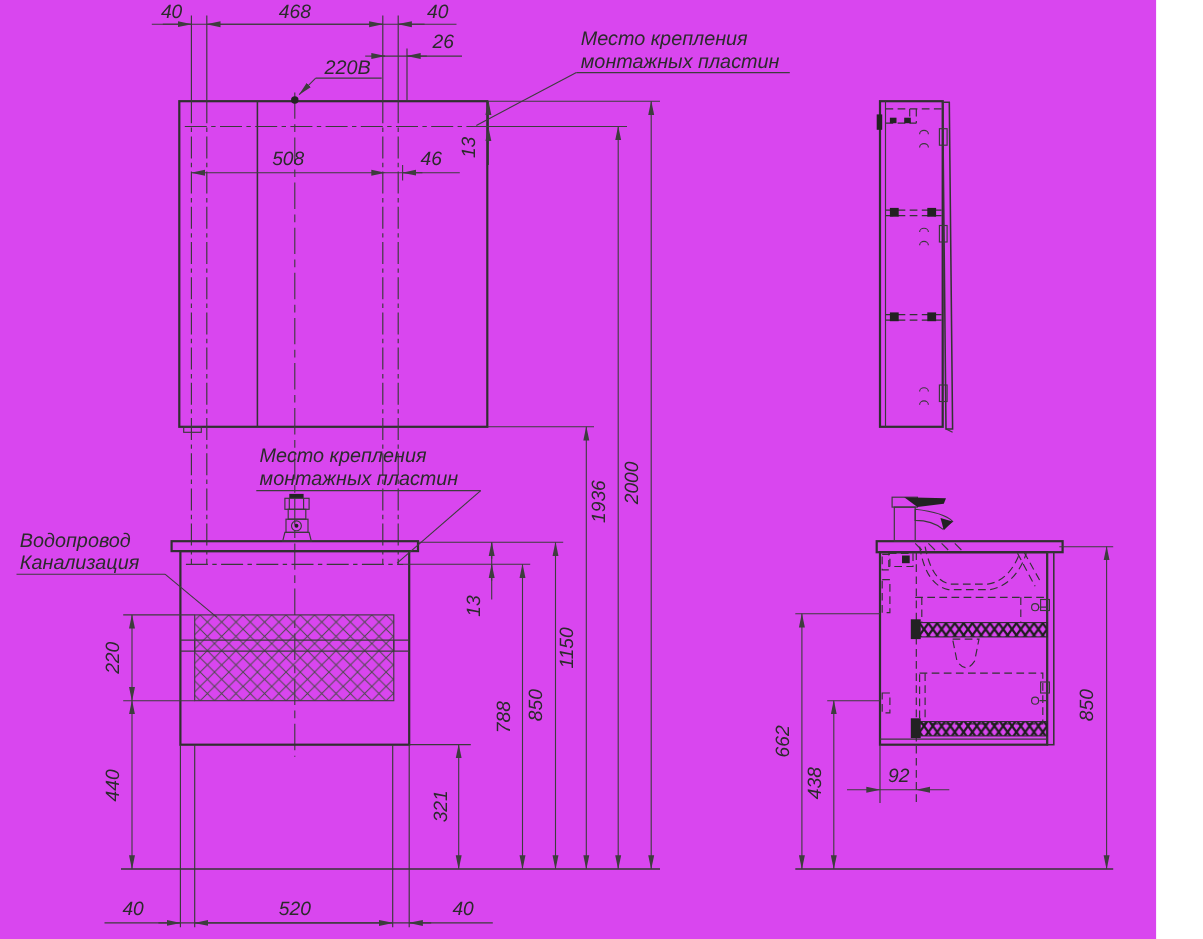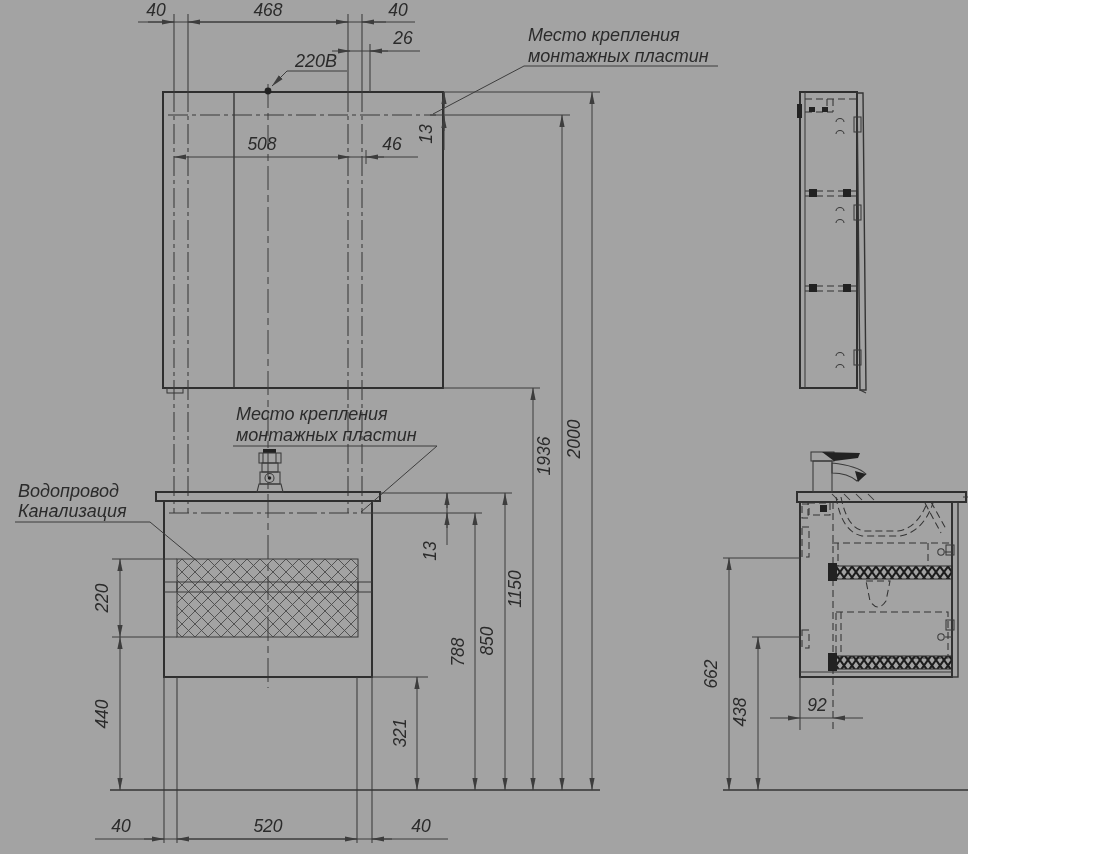--- a/index.html
+++ b/index.html
@@ -1,16 +1,16 @@
 <!DOCTYPE html>
 <html><head>
 <meta charset="utf-8">
 <style>
   html,body{margin:0;padding:0;background:#ffffff;}
-  #stage{position:relative;width:968px;height:854px;background:#a3a3a3;overflow:hidden;
+  #stage{position:relative;width:1051px;height:854px;background:#d946ef;overflow:hidden;
          font-family:"Liberation Sans",sans-serif;}
   svg{position:absolute;left:0;top:0;}
   .thick{stroke:#2f2f2f;stroke-width:2;fill:none;}
   .med{stroke:#343434;stroke-width:1.4;fill:none;}
   .thin{stroke:#3a3a3a;stroke-width:1.05;fill:none;}
   .dim{stroke:#3d3d3d;stroke-width:1;fill:none;}
   .dmount{stroke:#3a3a3a;stroke-width:1.05;fill:none;stroke-dasharray:20 4 4 4;}
   .dcenter{stroke:#3a3a3a;stroke-width:1;fill:none;stroke-dasharray:24 5 7 5;}
   .ddet{stroke:#333;stroke-width:1.05;fill:none;stroke-dasharray:7 4;}
   .txt{font:italic 17.5px "Liberation Sans",sans-serif;fill:#2b2b2b;}

